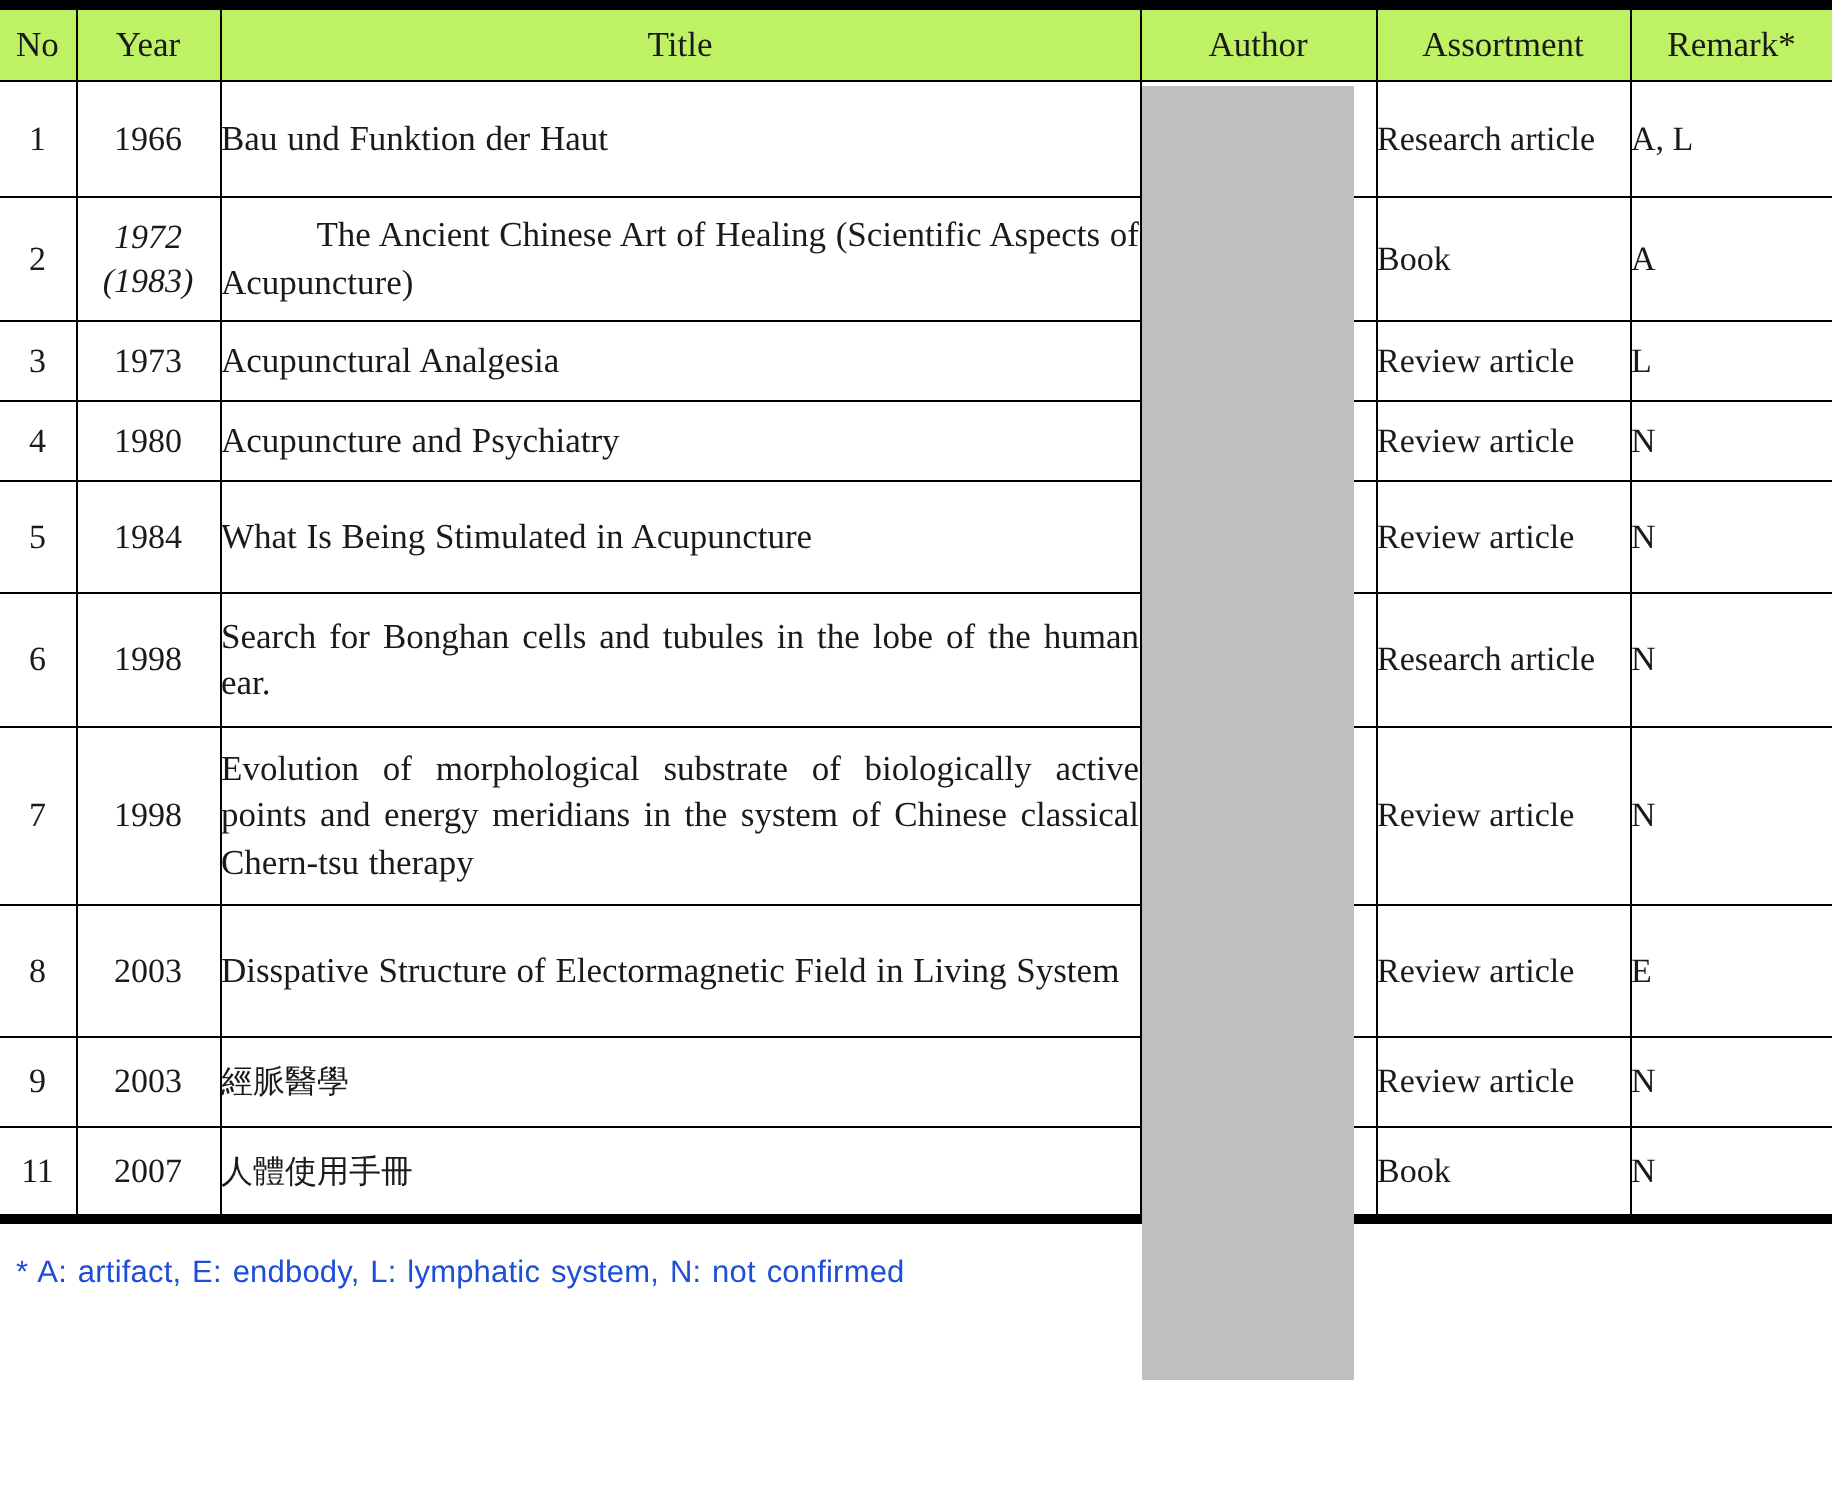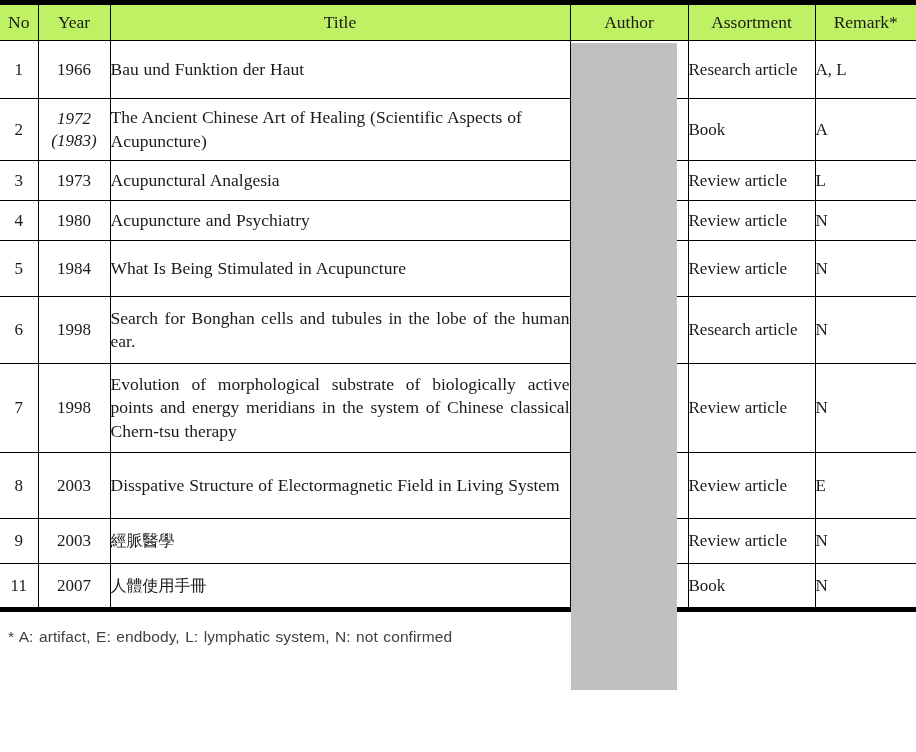--- a/index.html
+++ b/index.html
@@ -106,21 +106,21 @@
     height: 647px;
     background: #bfbfbf;
     pointer-events: none;
   }
 
   .footnote {
     margin-top: 16px;
     padding-left: 8px;
     font-family: "Liberation Sans", "DejaVu Sans", sans-serif;
     font-size: 15.5px;
-    color: #404040;
+    color: #1d4ed8;
     word-spacing: 1px;
     letter-spacing: 0.1px;
   }
 </style>
 </head>
 <body>
 
 <div class="page">
 
   <div class="table-wrap">
@@ -154,21 +154,21 @@
           <td class="cell-assort">Research article</td>
           <td class="cell-remark">A, L</td>
         </tr>
 
         <tr style="height:62px">
           <td class="cell-no">2</td>
           <td class="cell-year">
             <span class="yr-line">1972</span>
             <span class="yr-line">(1983)</span>
           </td>
-          <td class="cell-title" style="text-align:left;text-align-last:left">
+          <td class="cell-title" style="text-align:right;text-align-last:left">
             <span class="yr-line">The Ancient Chinese Art of Healing</span>
             <span class="yr-line">(Scientific Aspects of Acupuncture)</span>
           </td>
           <td class="cell-author"></td>
           <td class="cell-assort">Book</td>
           <td class="cell-remark">A</td>
         </tr>
 
         <tr style="height:40px">
           <td class="cell-no">3</td>

